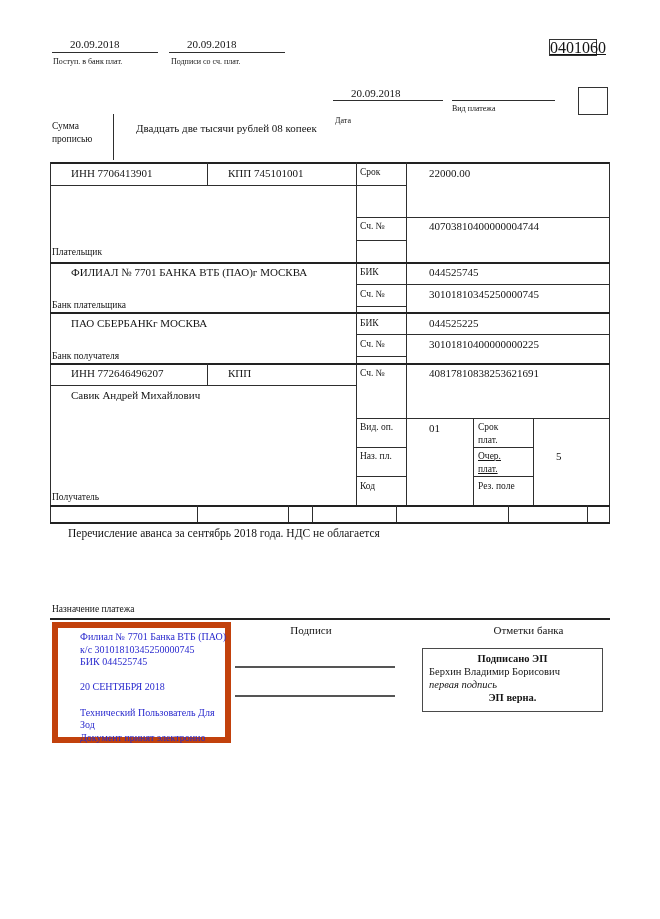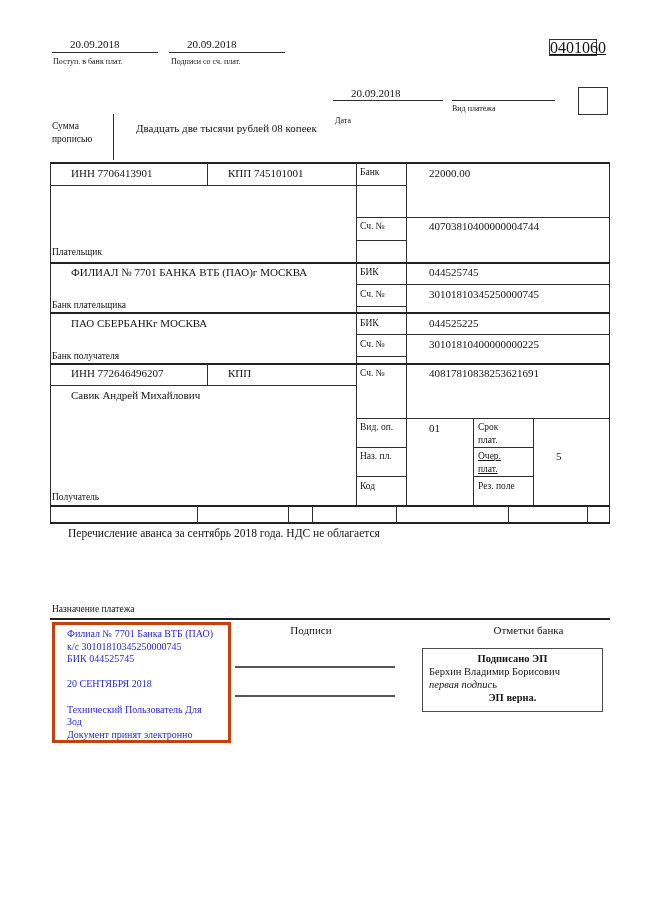--- a/index.html
+++ b/index.html
@@ -12,22 +12,22 @@
   .s  {position:absolute;font-size:9.5px;line-height:11px;white-space:nowrap;}
   .sw {position:absolute;font-size:9.5px;line-height:12.5px;}
   .xs {position:absolute;font-size:8px;line-height:9px;white-space:nowrap;}
   .hl {position:absolute;height:1px;background:#2e2e2e;}
   .hl2{position:absolute;height:2px;background:#222;}
   .vl {position:absolute;width:1px;background:#2e2e2e;}
   .box{position:absolute;border:1.5px solid #333;background:#fff;}
   .title{position:absolute;font-family:"Liberation Sans",sans-serif;font-weight:bold;font-size:12.5px;white-space:nowrap;}
   .blue-box{
     position:absolute;left:52px;top:622px;width:179px;height:121px;
-    border:3px solid #c2410c;color:#2a2ace;font-size:10px;line-height:12.6px;
-    padding:3px 0 0 12px;box-sizing:border-box;
+    border:6px solid #c2410c;color:#2a2ace;font-size:10px;line-height:12.6px;
+    padding:3px 0 0 22px;box-sizing:border-box;
   }
   .blue-box div{white-space:nowrap;height:12.6px;}
   .stamp{
     position:absolute;left:422px;top:648px;width:181px;height:64px;
     border:1px solid #4a4a4a;box-sizing:border-box;font-size:10.5px;
   }
   .stamp .c{text-align:center;}
   .stamp div{position:absolute;left:0;right:0;}
   .cntr{text-align:center;}
 </style>
@@ -63,21 +63,21 @@
   <div class="vl" style="left:50px;top:162px;height:360px;"></div>
   <div class="vl" style="left:609px;top:162px;height:360px;"></div>
   <div class="vl" style="left:356px;top:162px;height:343px;"></div>
   <div class="vl" style="left:406px;top:162px;height:343px;"></div>
 
   <div class="vl" style="left:207px;top:162px;height:23px;"></div>
   <div class="hl" style="left:50px;top:185px;width:306px;"></div>
   <span class="t" style="left:55px;top:167px;">ИНН 7706413901</span>
   <span class="t" style="left:212px;top:167px;">КПП 745101001</span>
   <div class="hl" style="left:356px;top:185px;width:50px;"></div>
-  <span class="s" style="left:360px;top:167px;">Банк</span>
+  <span class="s" style="left:360px;top:167px;">Срок</span>
   <span class="t" style="left:413px;top:167px;">22000.00</span>
 
   <div class="hl" style="left:356px;top:217px;width:254px;"></div>
   <span class="s" style="left:360px;top:221px;">Сч. №</span>
   <span class="t" style="left:413px;top:220px;">40703810400000004744</span>
   <div class="hl" style="left:356px;top:240px;width:50px;"></div>
   <span class="s" style="left:52px;top:247px;">Плательщик</span>
   <div class="hl2" style="left:50px;top:262px;width:560px;"></div>
 
   <span class="t" style="left:55px;top:266px;">ФИЛИАЛ № 7701 БАНКА ВТБ (ПАО)г МОСКВА</span>

